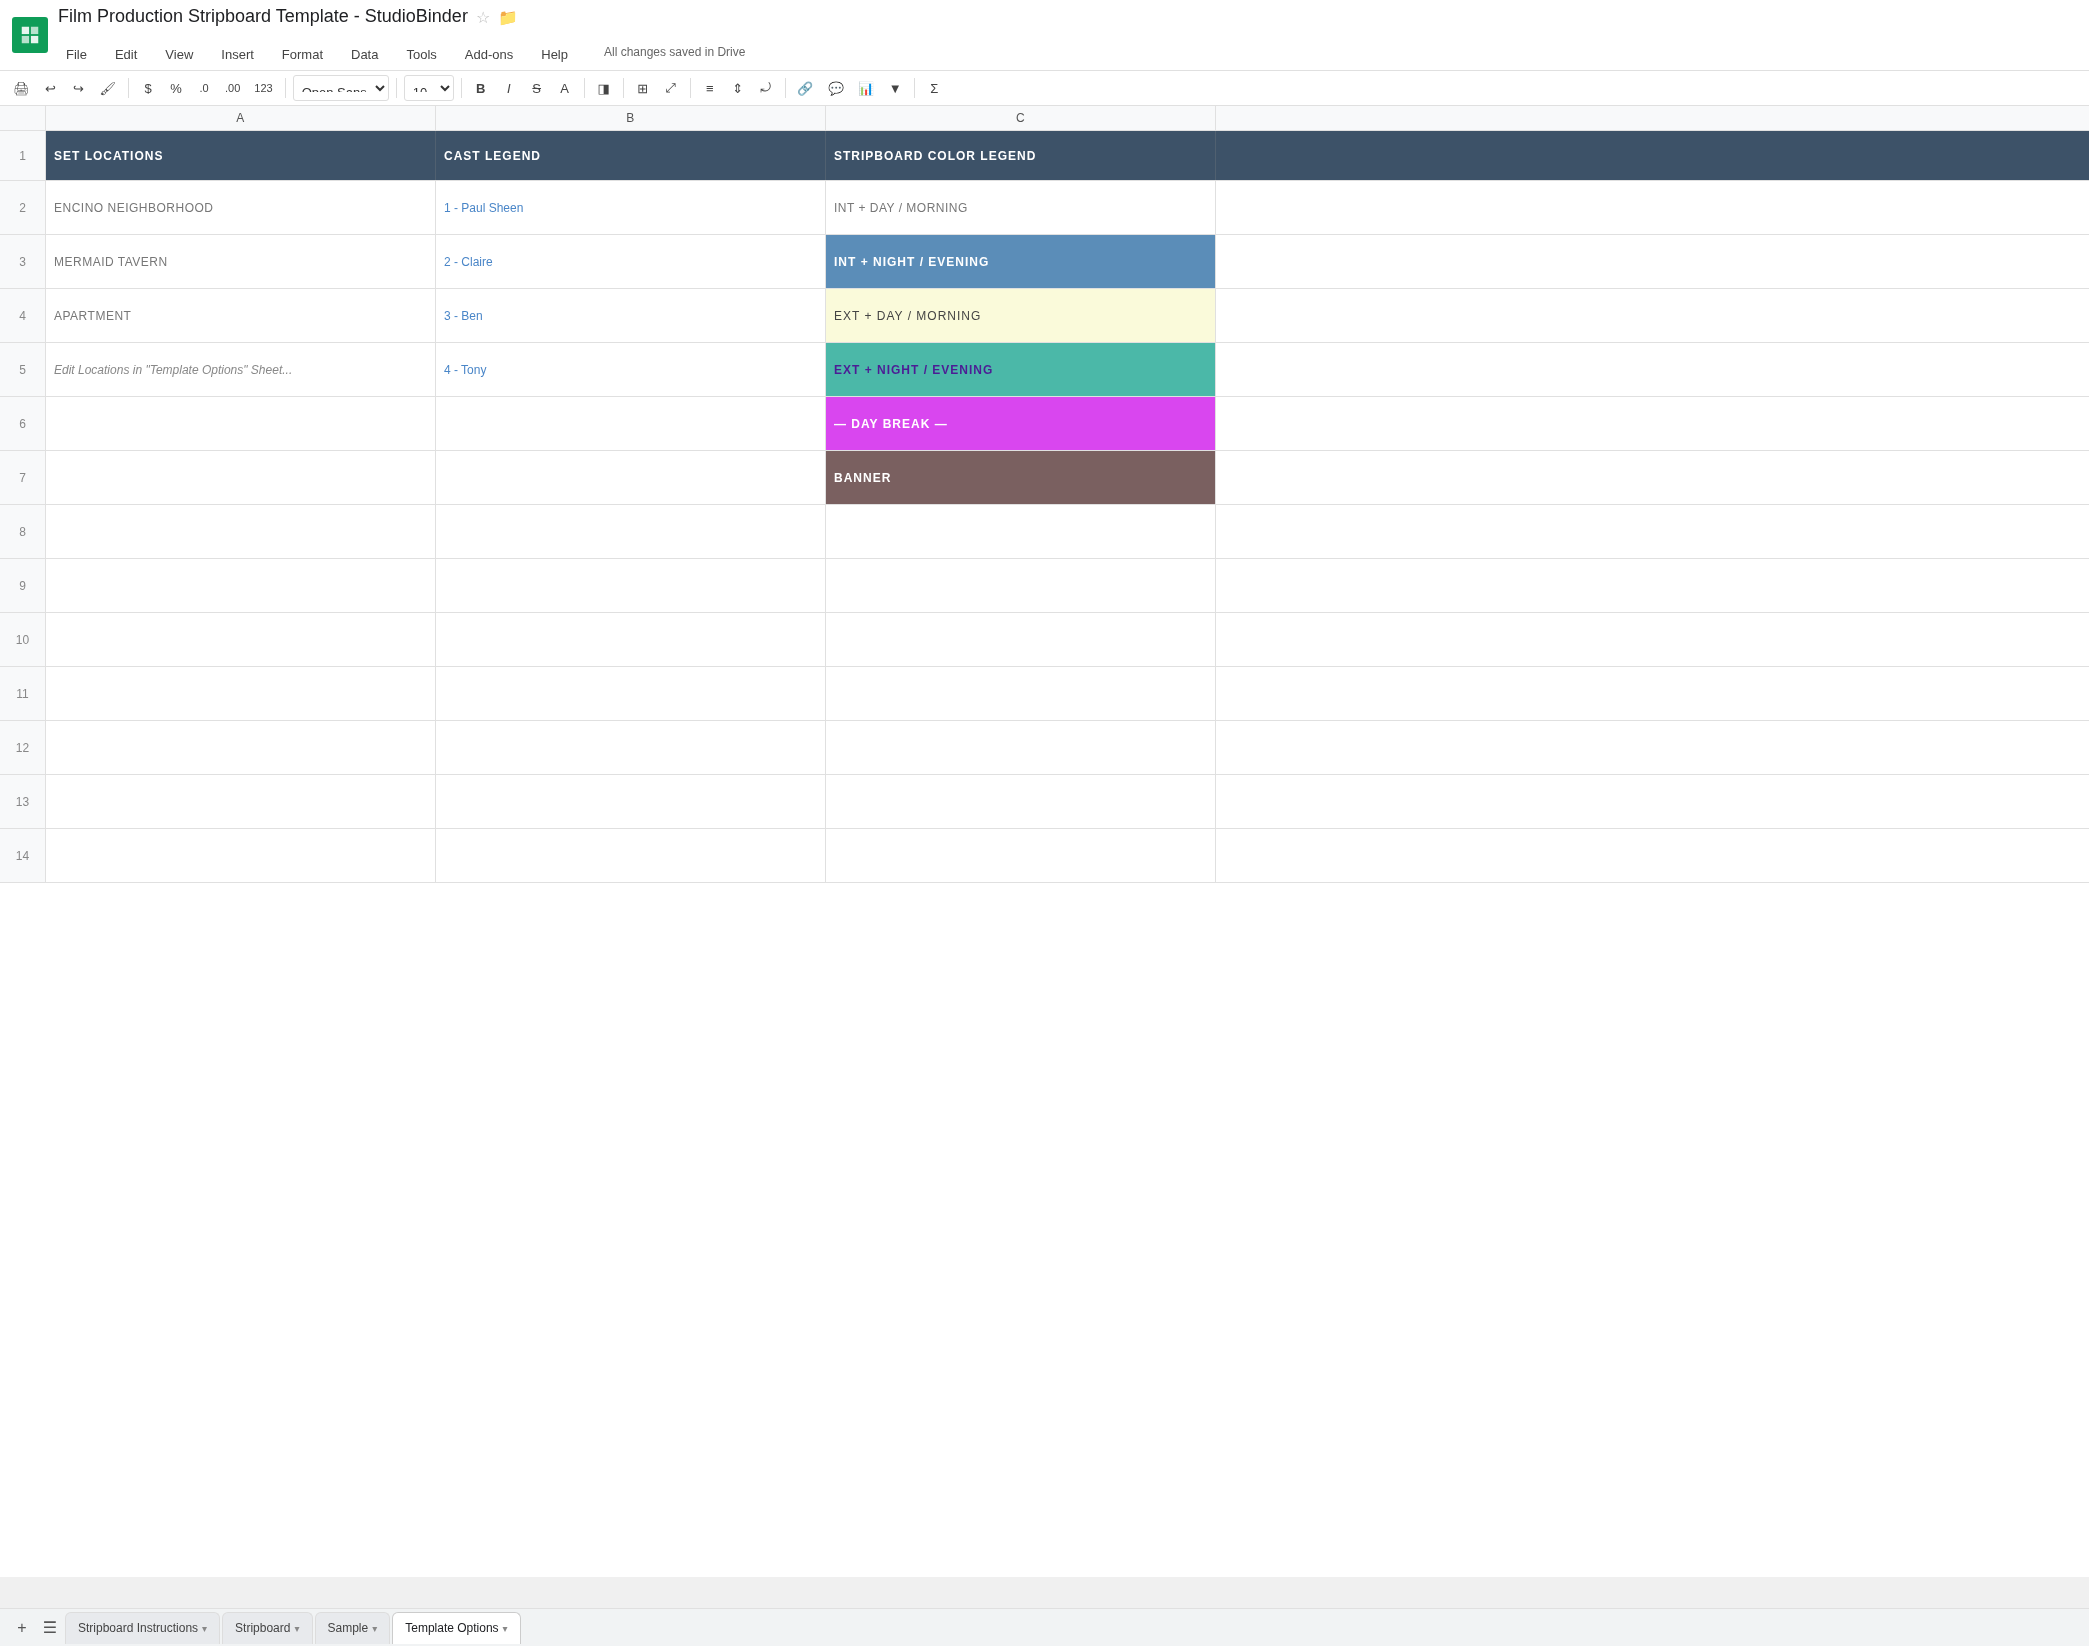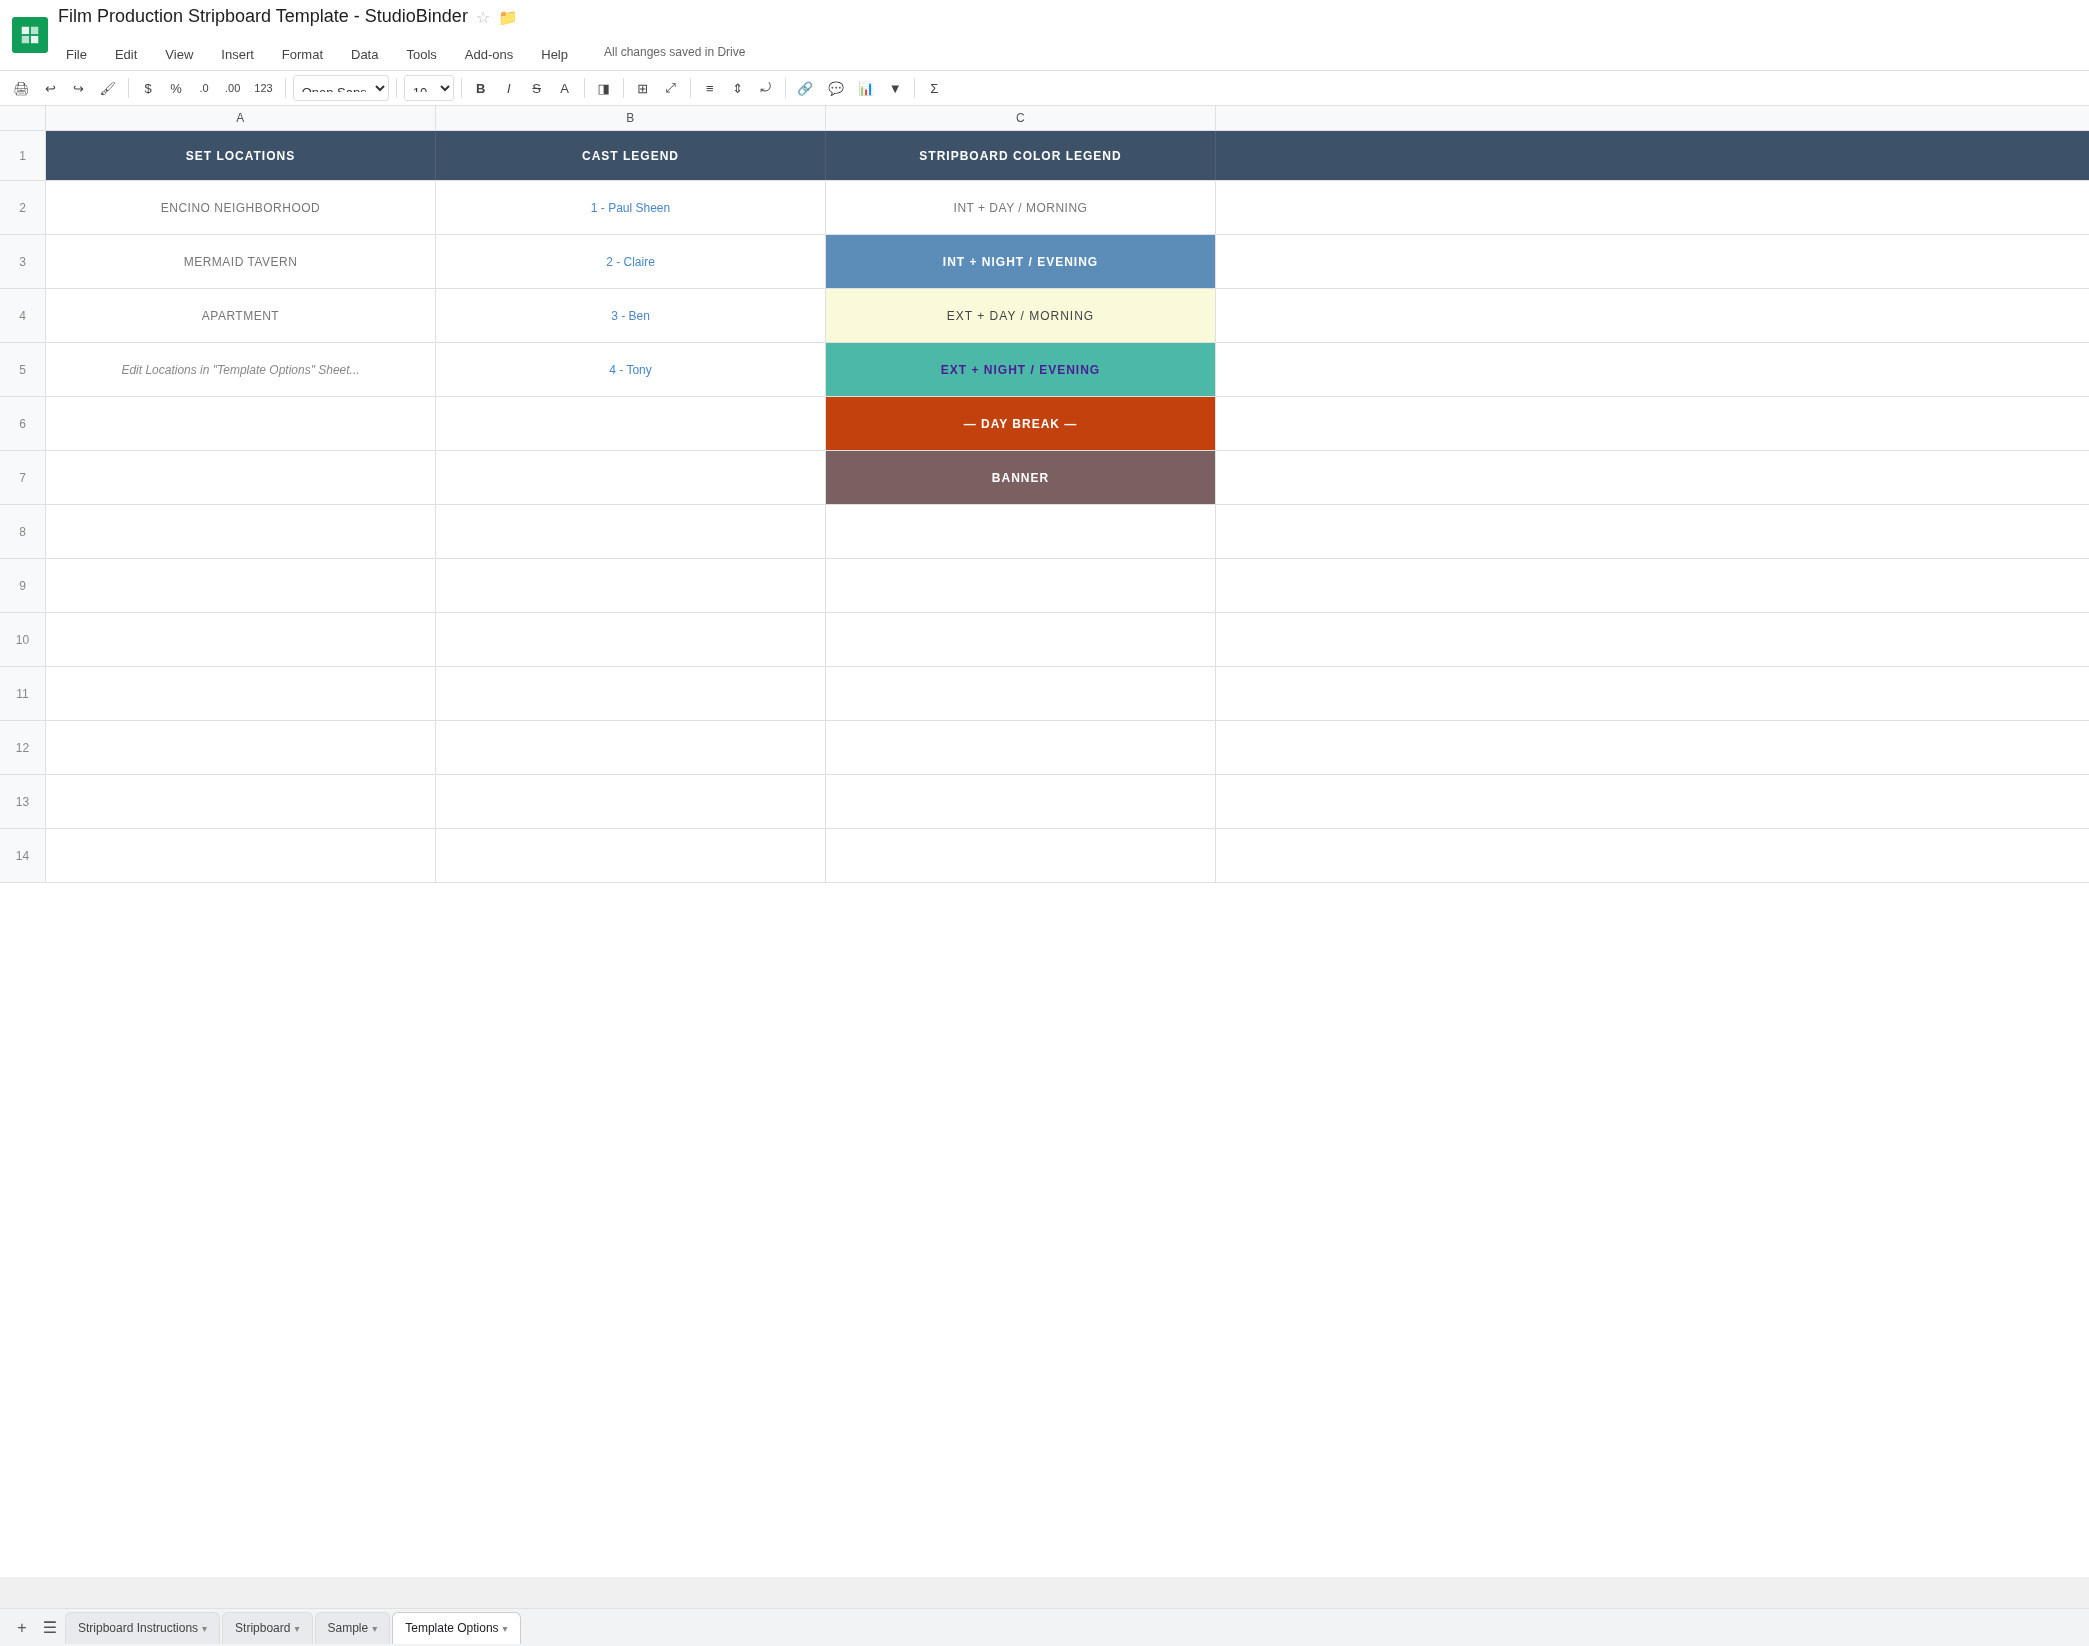--- a/index.html
+++ b/index.html
@@ -168,21 +168,21 @@
       justify-content: center;
       font-size: 12px;
       color: #888;
       border-right: 1px solid #e0e0e0;
       background: #f8f9fa;
       flex-shrink: 0;
     }
     .cell {
       display: flex;
       align-items: center;
-      justify-content: center;
+      justify-content: flex-start;
       border-right: 1px solid #e0e0e0;
       padding: 4px 8px;
       font-size: 12px;
       text-align: center;
       flex-shrink: 0;
     }
     .cell.col-a { width: 390px; }
     .cell.col-b { width: 390px; }
     .cell.col-c { width: 390px; }
 
@@ -198,21 +198,21 @@
 
     
     .cell-text-gray { color: #777; font-size: 12px; letter-spacing: 0.5px; }
     .cell-text-blue { color: #4a86c8; font-size: 12px; }
     .cell-text-italic { color: #888; font-style: italic; font-size: 12px; }
 
     
     .legend-cell-blue { background: #5b8db8; color: #fff; font-weight: 700; font-size: 12px; letter-spacing: 1px; }
     .legend-cell-yellow { background: #fafada; color: #444; font-size: 12px; letter-spacing: 1px; }
     .legend-cell-teal { background: #4bb8a8; color: #4c1d95; font-weight: 700; font-size: 12px; letter-spacing: 1px; }
-    .legend-cell-dark { background: #c2410c; color: #fff; font-weight: 700; font-size: 12px; letter-spacing: 1px; }
+    .legend-cell-dark { background: #d946ef; color: #fff; font-weight: 700; font-size: 12px; letter-spacing: 1px; }
     .legend-cell-brown { background: #7a6060; color: #fff; font-weight: 700; font-size: 12px; letter-spacing: 1px; }
 
     
     .tab-bar {
       background: #f1f3f4;
       border-top: 1px solid #e0e0e0;
       display: flex;
       align-items: center;
       padding: 0 8px;
       height: 38px;

